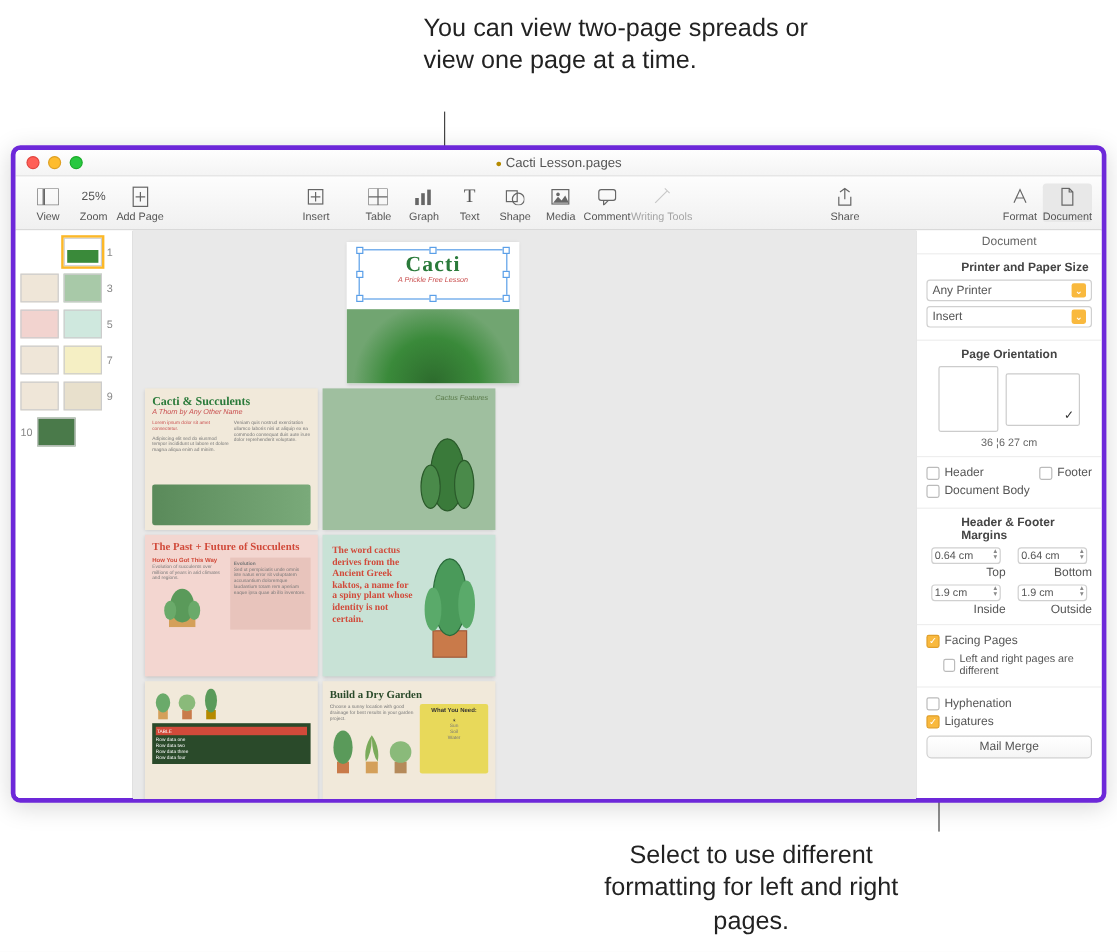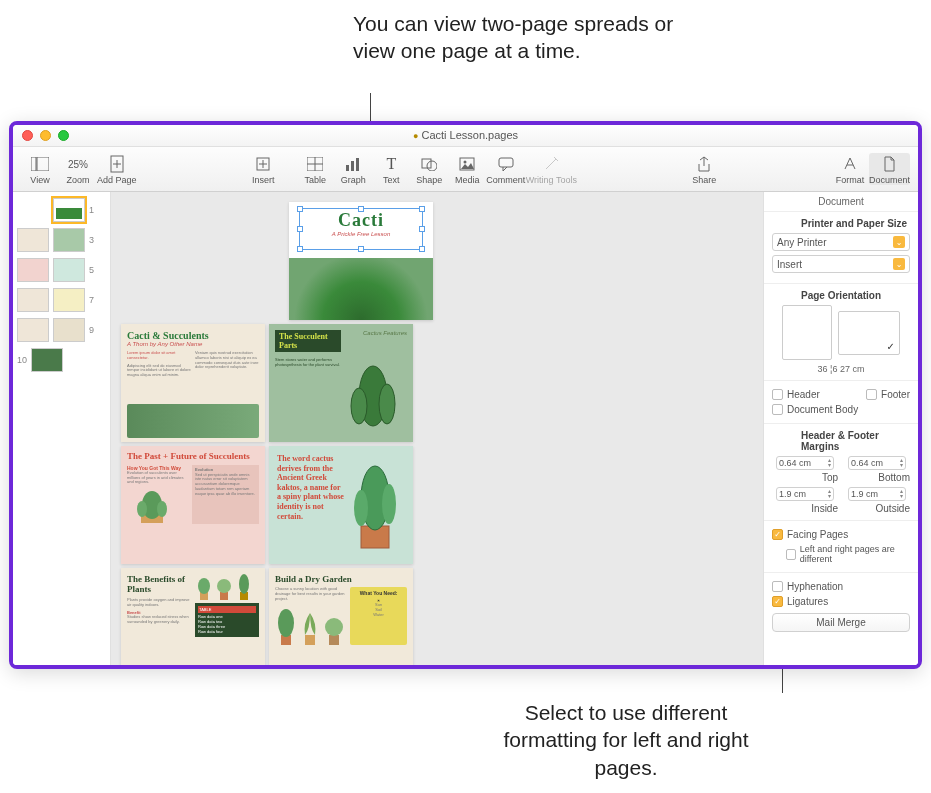--- a/index.html
+++ b/index.html
@@ -364,24 +364,20 @@
           <div style="flex:1;">
             <div class="tiny-text" style="color:#c94f4f;">Lorem ipsum dolor sit amet consectetur.</div>
             <div class="tiny-text" style="margin-top:3px;">Adipiscing elit sed do eiusmod tempor incididunt ut labore et dolore magna aliqua enim ad minim.</div>
           </div>
           <div style="flex:1;" class="tiny-text">Veniam quis nostrud exercitation ullamco laboris nisi ut aliquip ex ea commodo consequat duis aute irure dolor reprehenderit voluptate.</div>
         </div>
         <div style="position:absolute;bottom:4px;left:6px;right:6px;height:34px;background:linear-gradient(90deg,#5a8a5a,#7aaa7a);border-radius:2px;"></div>
       </div>
 
       <div class="page" style="background:#9fbf9f;padding:6px;display:flex;">
-        <div style="flex:1;">
-          <h3 style="background:#2a4a2a;color:#d4e24a;padding:2px 4px;font-size:8px;display:inline-block;">The Succulent Parts</h3>
-          <div class="tiny-text" style="margin-top:6px;color:#2a4a2a;">Stem stores water and performs photosynthesis for the plant survival.</div>
-        </div>
         <div style="flex:1;position:relative;">
           <div style="font-size:6px;color:#5a7a4a;font-style:italic;text-align:right;">Cactus Features</div>
           <svg width="60" height="90" style="position:absolute;bottom:0;right:4px;">
             <ellipse cx="30" cy="50" rx="14" ry="30" fill="#3a7a3a" stroke="#2a5a2a"></ellipse>
             <ellipse cx="16" cy="60" rx="8" ry="18" fill="#4a8a4a" stroke="#2a5a2a"></ellipse>
             <ellipse cx="44" cy="58" rx="8" ry="20" fill="#4a8a4a" stroke="#2a5a2a"></ellipse>
           </svg>
         </div>
       </div>
       <div style="flex-basis:100%;height:0;"></div>
@@ -416,26 +412,20 @@
             <ellipse cx="30" cy="44" rx="14" ry="32" fill="#4a9a5a" stroke="#2a6a3a"></ellipse>
             <ellipse cx="16" cy="54" rx="7" ry="18" fill="#5aaa6a"></ellipse>
             <ellipse cx="44" cy="50" rx="7" ry="20" fill="#5aaa6a"></ellipse>
           </svg>
         </div>
       </div>
       <div style="flex-basis:100%;height:0;"></div>
 
       <div class="page" style="background:#f1e9da;padding:6px;">
         <div style="display:flex;gap:4px;">
-          <div style="flex:1;">
-            <h3 style="font-size:9px;color:#2a4a2a;">The Benefits of Plants</h3>
-            <div class="tiny-text" style="margin-top:4px;">Plants provide oxygen and improve air quality indoors.</div>
-            <div class="tiny-text" style="color:#c94f4f;font-weight:bold;margin-top:3px;">Benefit</div>
-            <div class="tiny-text">Studies show reduced stress when surrounded by greenery daily.</div>
-          </div>
           <div style="flex:1;">
             <div style="display:flex;gap:2px;height:26px;align-items:flex-end;">
               <svg width="18" height="26">
                   <rect x="5" y="18" width="8" height="8" fill="#d4a05a"></rect>
                   <ellipse cx="9" cy="12" rx="6" ry="8" fill="#6aaa6a"></ellipse>
                 </svg>
               <svg width="18" height="26">
                   <rect x="5" y="18" width="8" height="8" fill="#c97a4a"></rect>
                   <circle cx="9" cy="12" r="7" fill="#8aba7a"></circle>
                 </svg>

